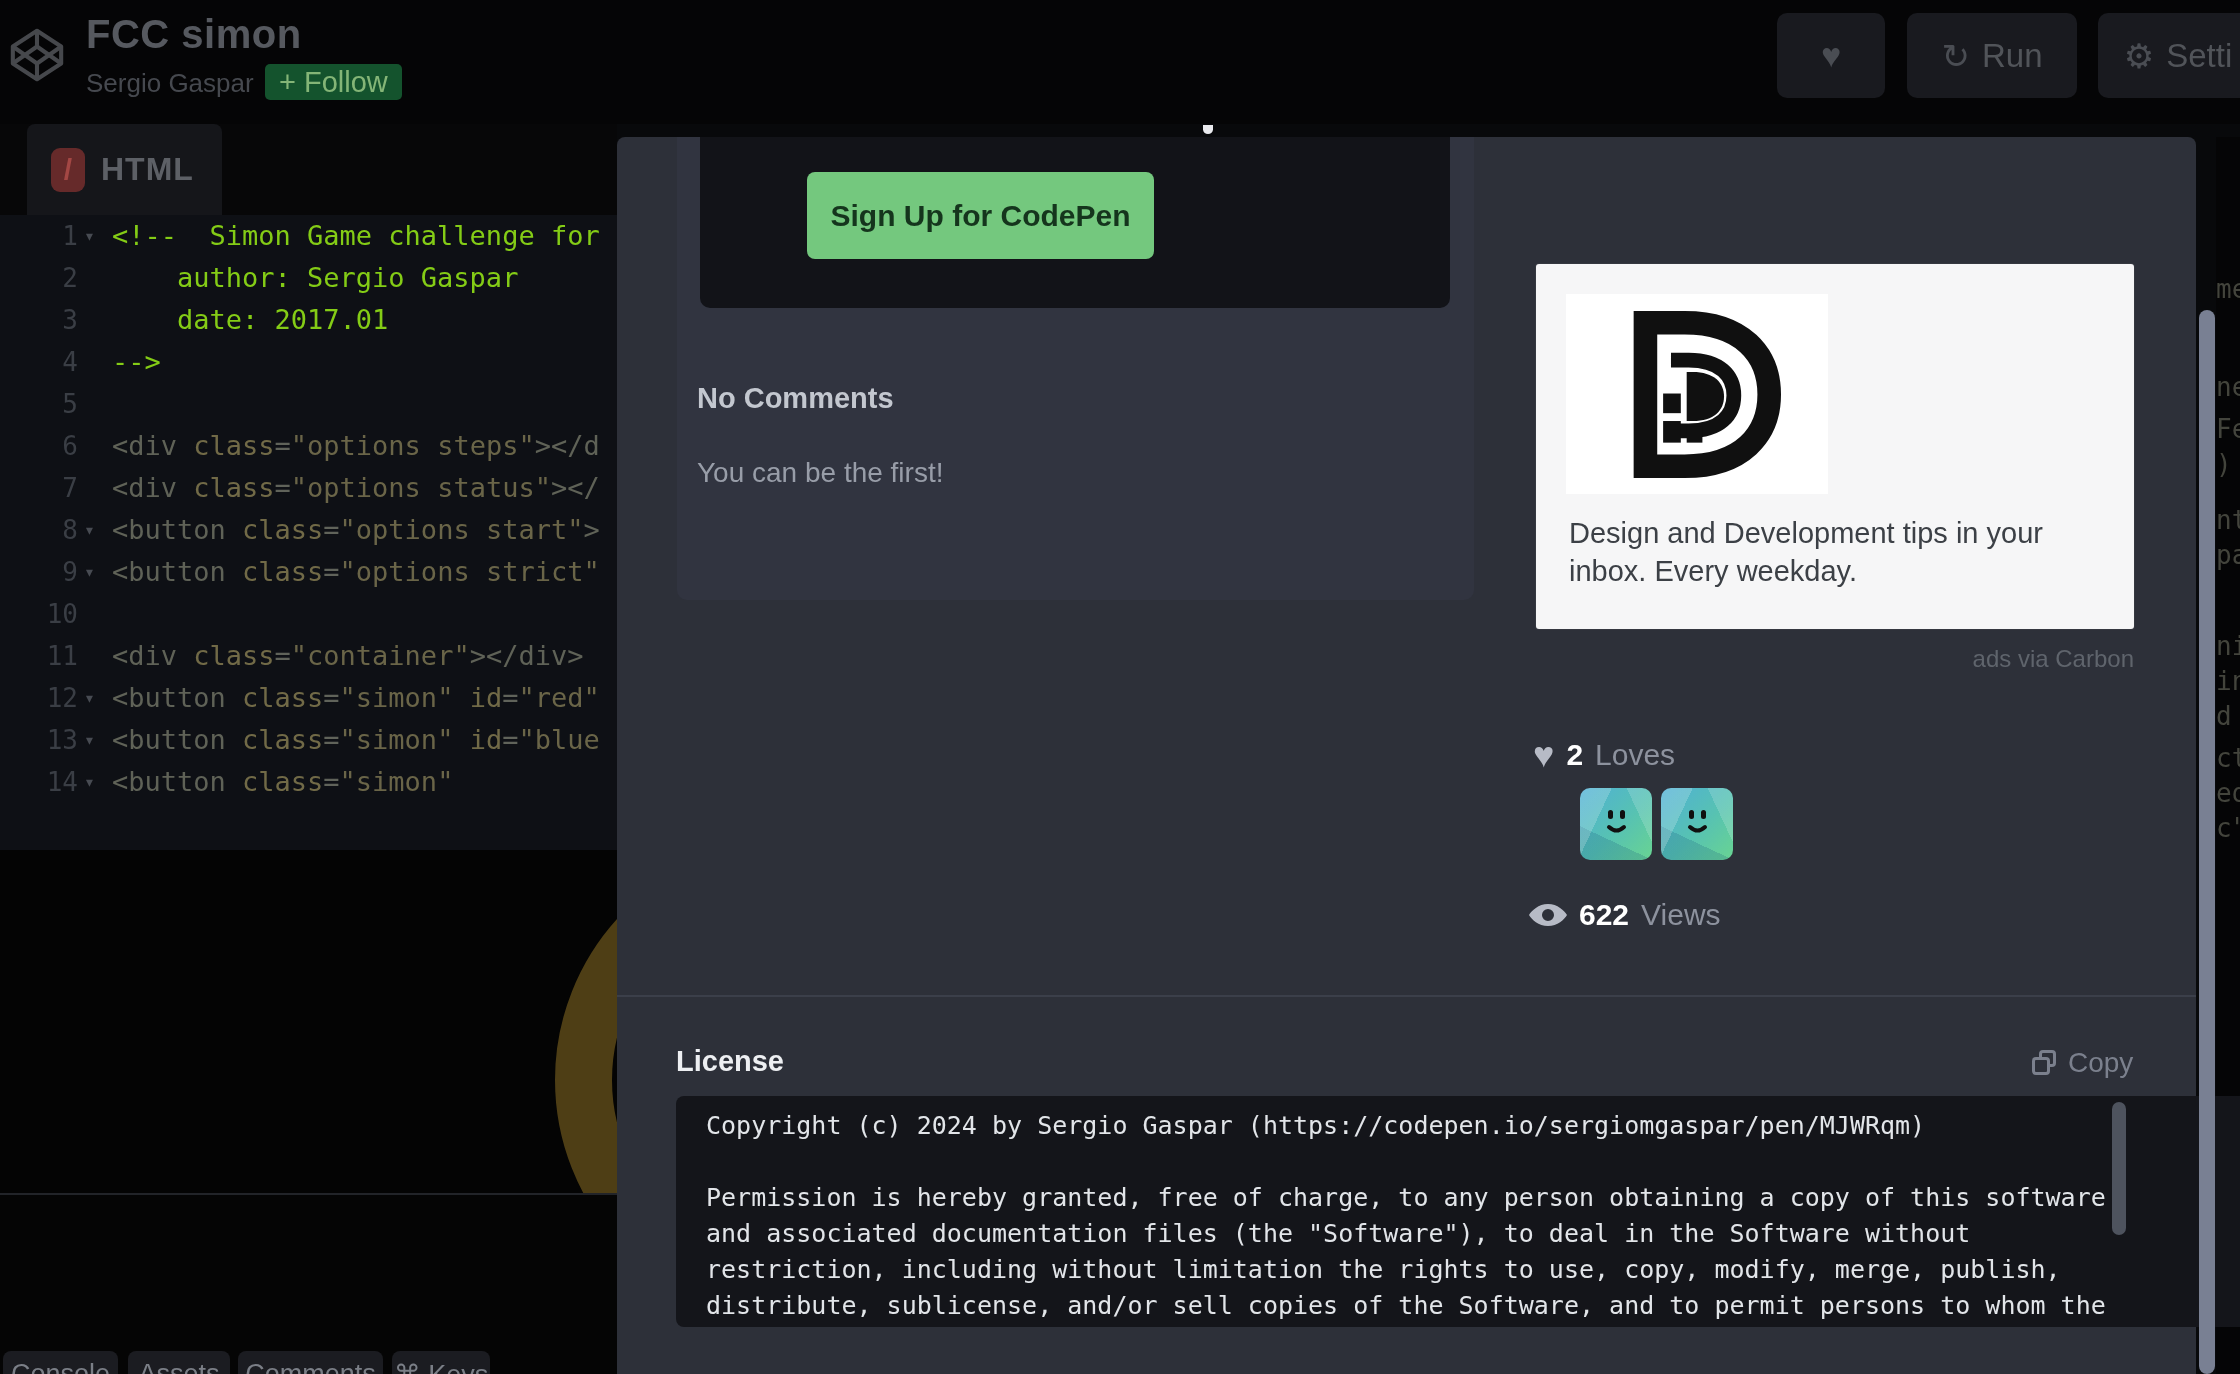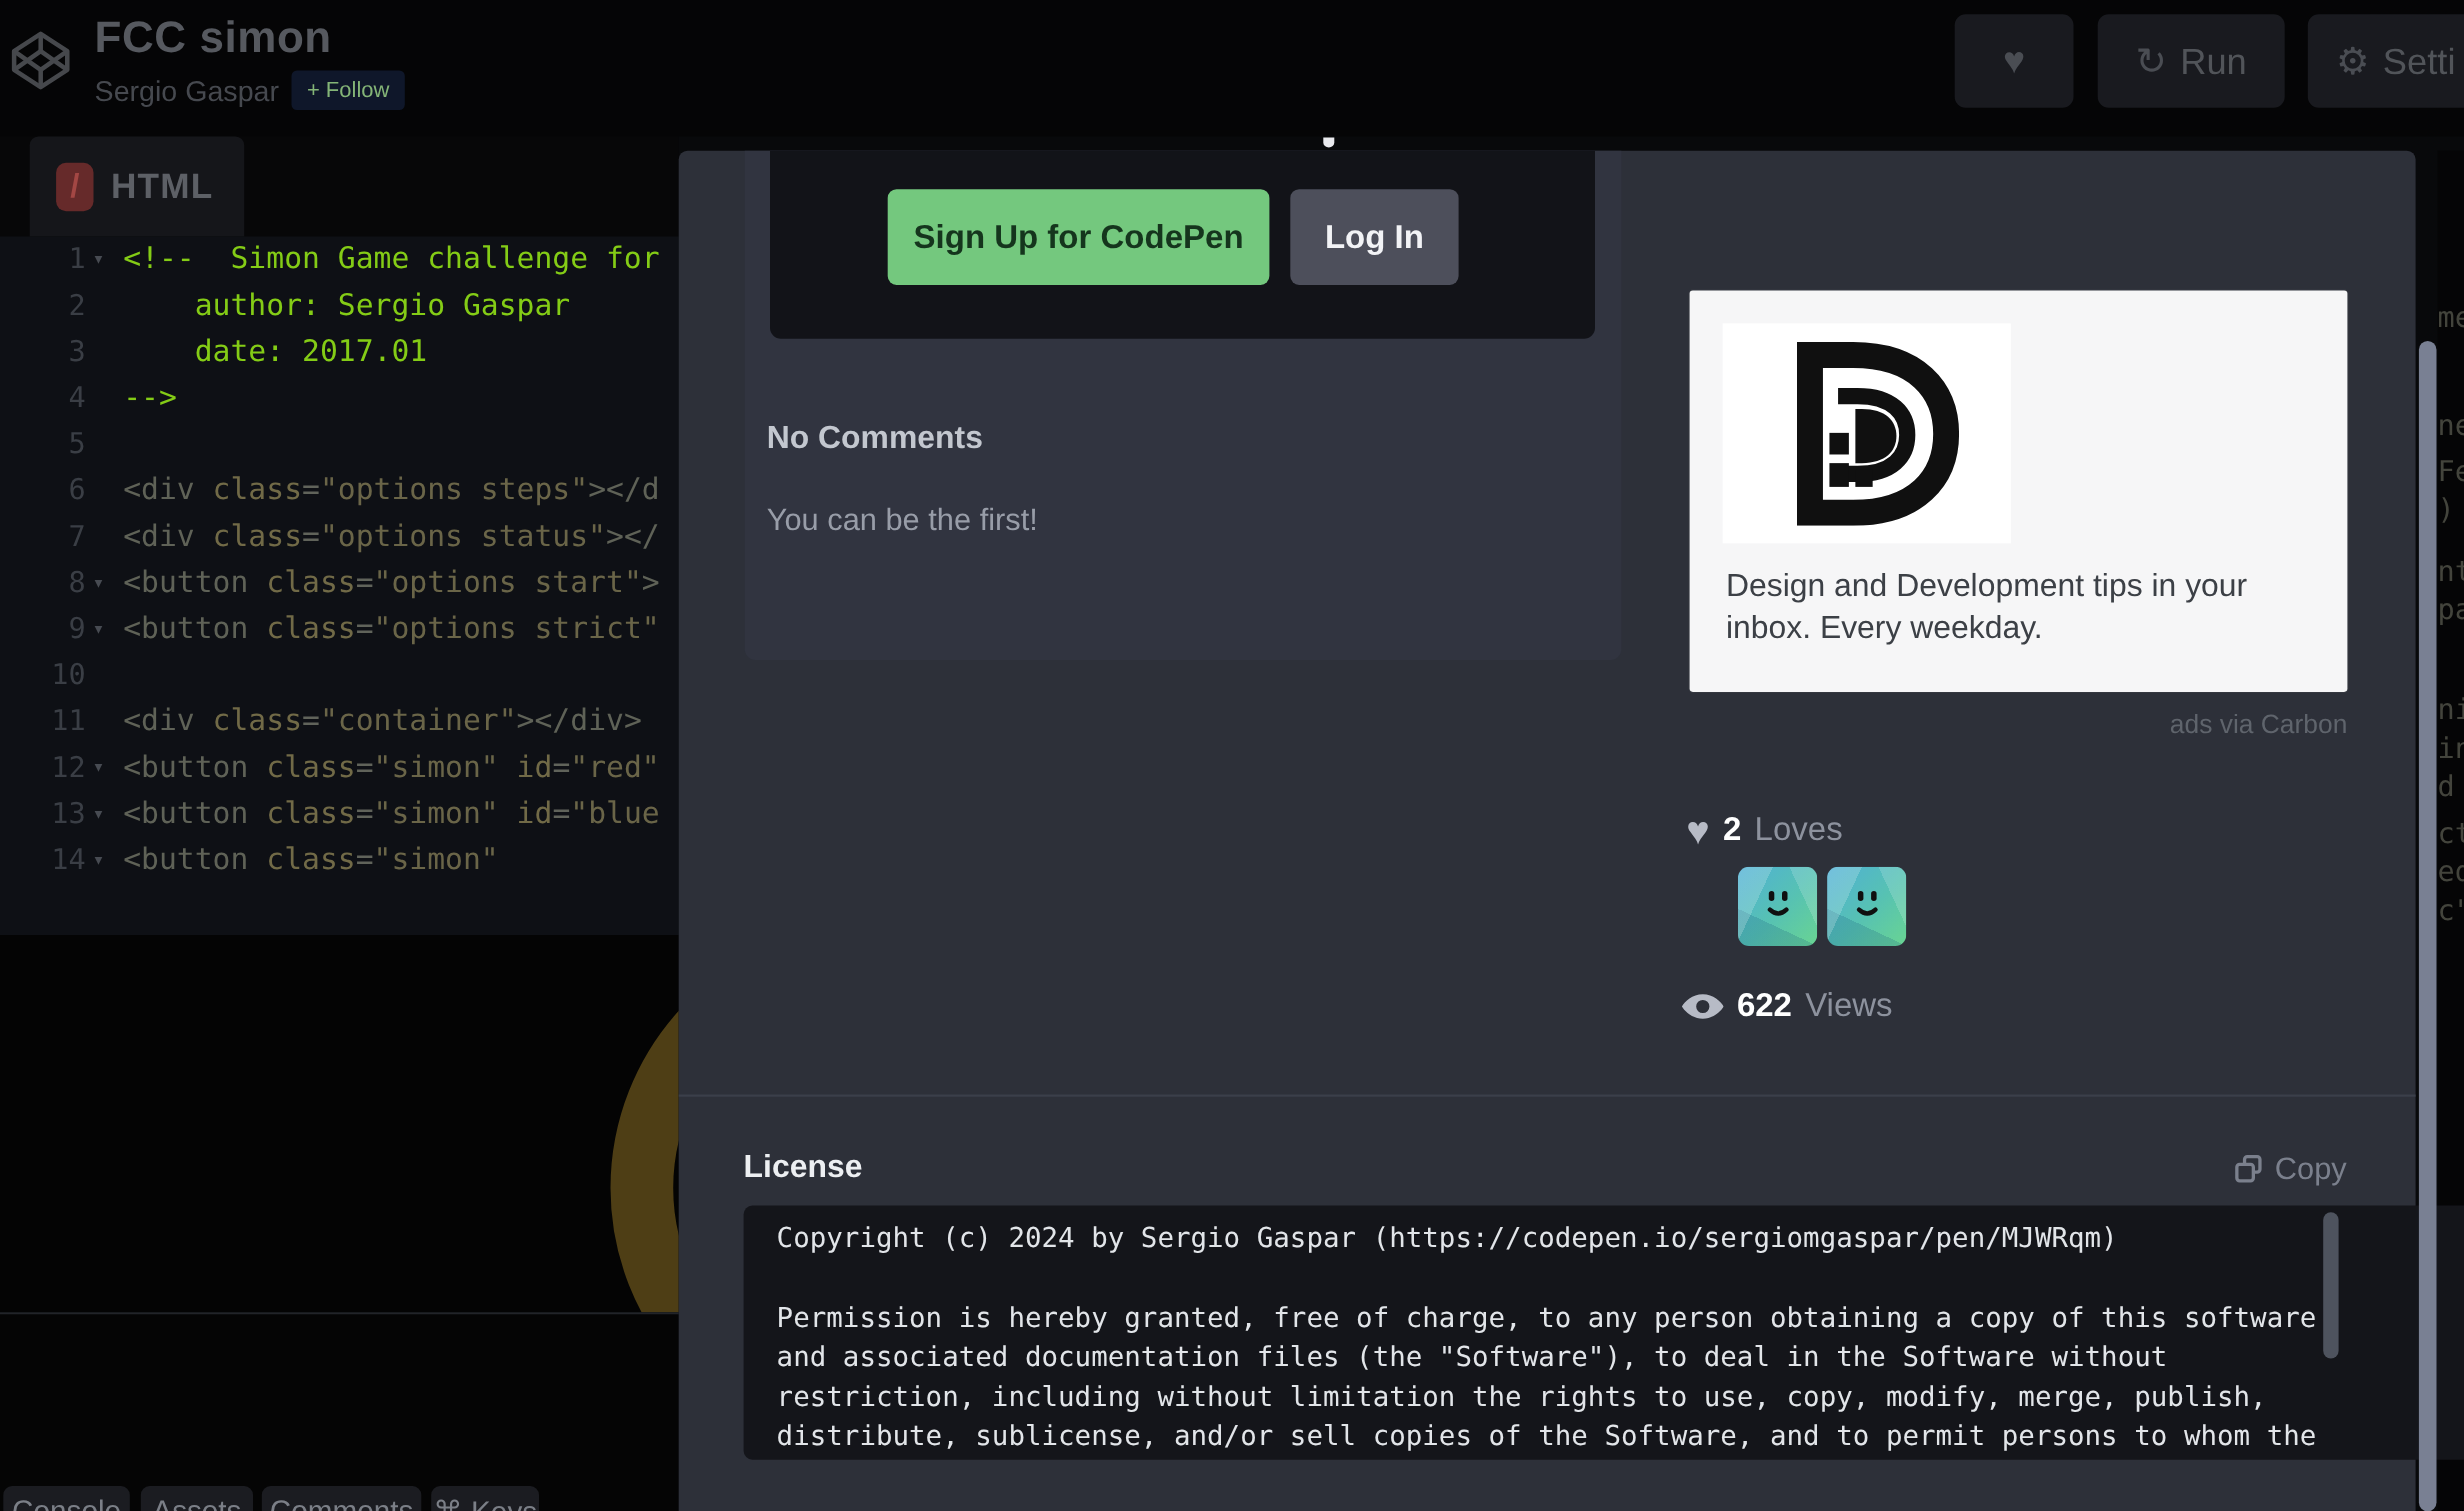--- a/index.html
+++ b/index.html
@@ -5,22 +5,22 @@
   html,body{margin:0;padding:0;background:#08090b;}
   #stage{position:relative;width:2240px;height:1374px;overflow:hidden;
          font-family:"Liberation Sans",sans-serif;background:#08090b;}
   .abs{position:absolute;}
 
   
   #header{left:0;top:0;width:2240px;height:124px;background:#050506;}
   #logo{left:8px;top:26px;width:58px;height:58px;}
   #pen-title{left:86px;top:12px;font-size:40px;font-weight:bold;color:#56595f;letter-spacing:.5px;}
   #pen-author{left:86px;top:68px;font-size:26px;color:#46494f;}
-  #follow-btn{left:265px;top:64px;height:36px;padding:0 14px;background:#0f172a;border-radius:5px;
-      display:flex;align-items:center;font-size:20px;color:#84b577;}
+  #follow-btn{left:265px;top:64px;height:36px;padding:0 14px;background:#14532d;border-radius:5px;
+      display:flex;align-items:center;font-size:29px;color:#84b577;}
   .hdr-btn{top:13px;height:85px;background:#191a1f;border-radius:10px;display:flex;
       align-items:center;justify-content:center;gap:12px;color:#515459;font-size:33px;}
   #heart-btn{left:1777px;width:108px;}
   #run-btn{left:1907px;width:170px;}
   #settings-btn{left:2098px;width:160px;}
   .hdr-icon{font-size:34px;color:#4a4d53;}
   #top-fragment{left:1203px;top:125px;width:10px;height:9px;background:#e9eaee;border-radius:0 0 60% 60%;}
 
   
   #tabbar{left:0;top:124px;width:617px;height:91px;background:#070708;}
@@ -199,21 +199,20 @@
       <span style="top: 606px;">ct</span>
       <span style="top: 641px;">ed</span>
       <span style="top: 676px;">c"</span>
     </div>
 
   <div id="modal" class="abs">
 
     <div id="comments-card">
       <div id="signup-card">
         <div id="signup-btn">Sign Up for CodePen</div>
-        <div id="login-btn">Log In</div>
       </div>
       <div id="no-comments">No Comments</div>
       <div id="be-first">You can be the first!</div>
     </div>
 
     <div id="created-block" class="abs">
       <div class="meta-label">Created on</div>
       <div class="meta-date">JANUARY 4, 2017</div>
     </div>
     <div id="updated-block" class="abs">

